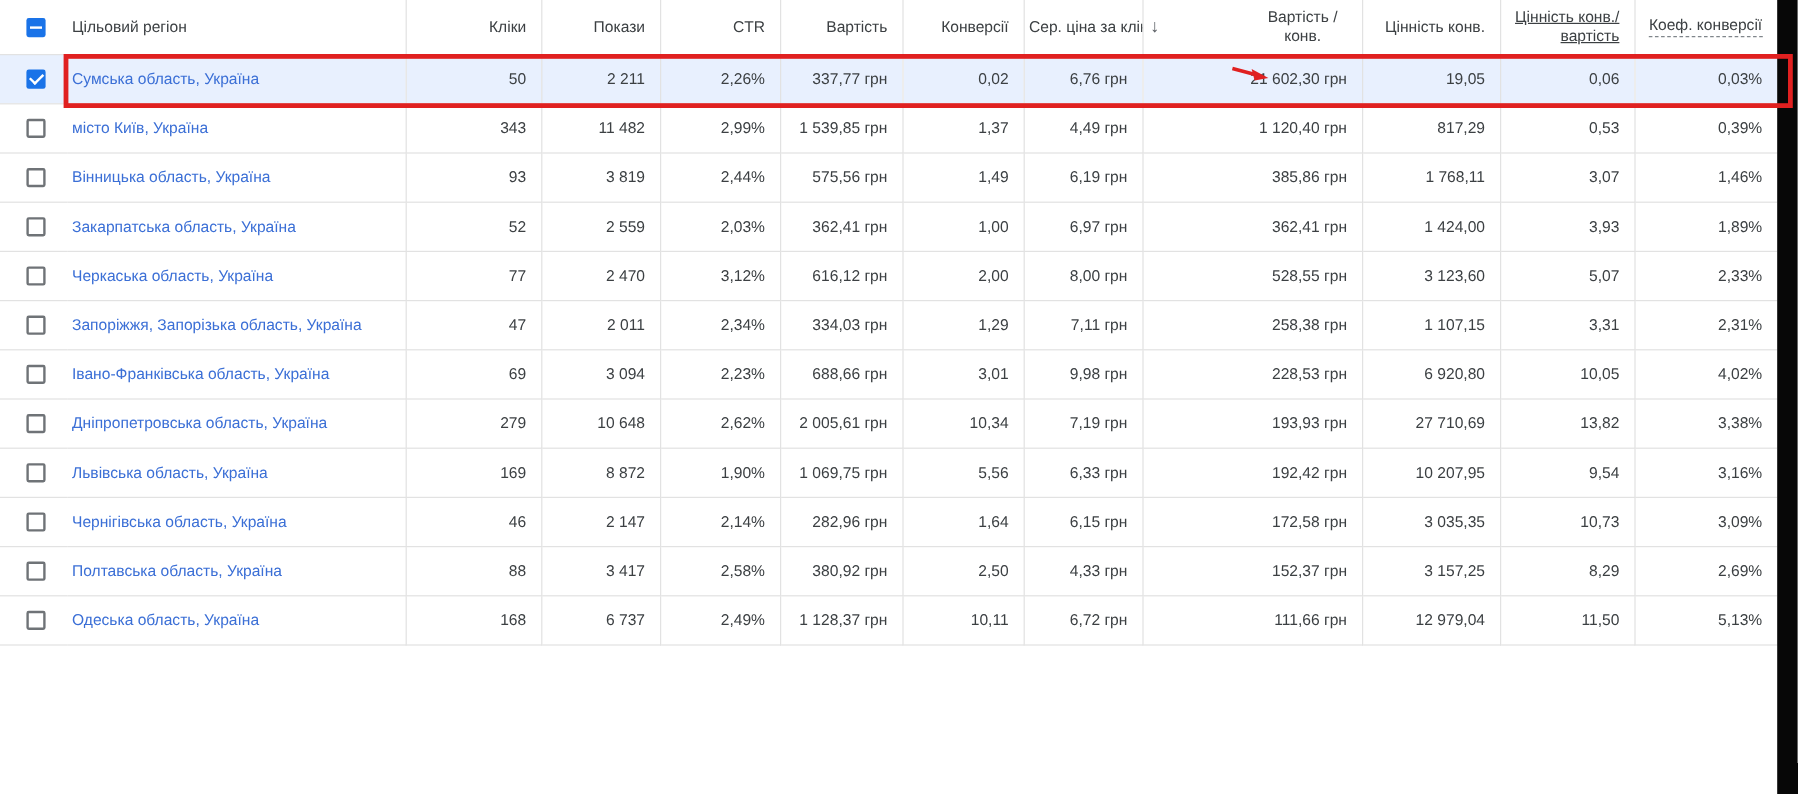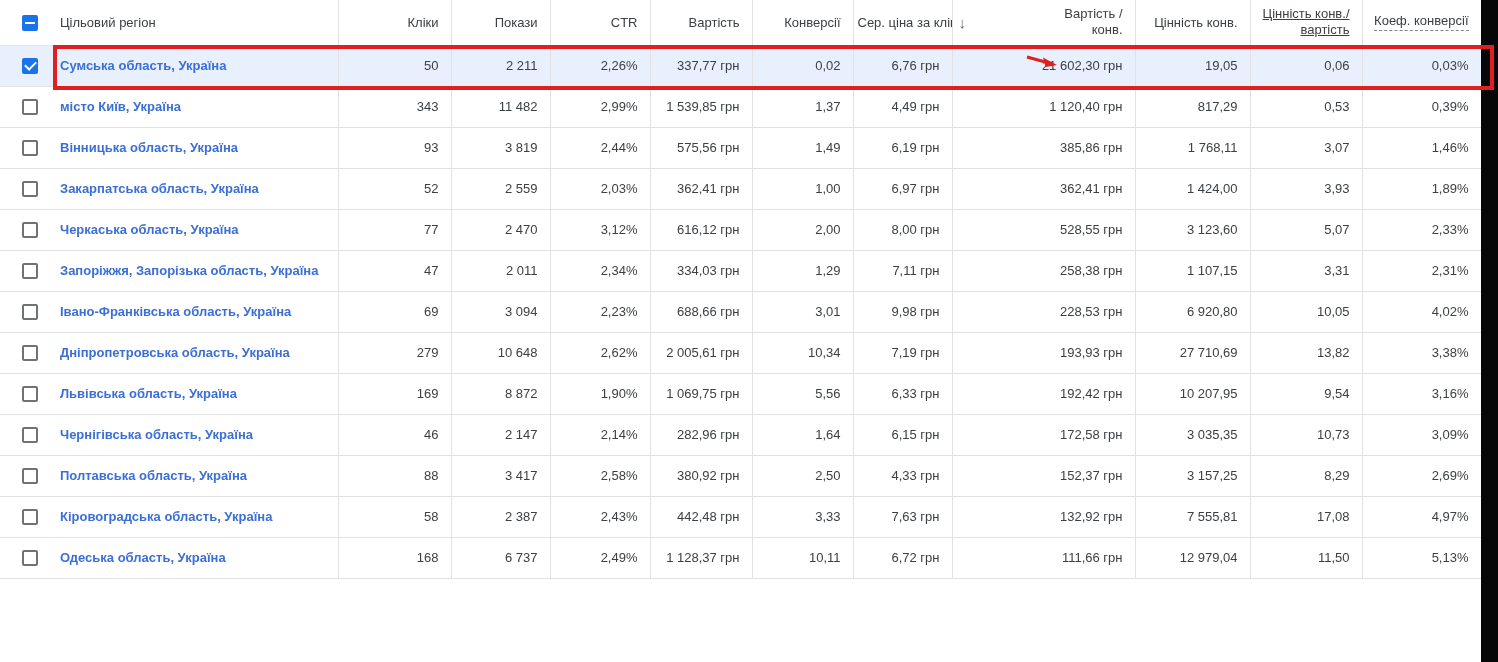--- a/index.html
+++ b/index.html
@@ -35,27 +35,27 @@
   }
   .checkbox.empty{border:2px solid #6f7377;background:#fff;}
   .checkbox.filled{background:var(--cb-blue,#1a73e8);}
   .glyph-minus{position:absolute;left:3px;top:7px;width:10px;height:2px;background:#fff;}
   .glyph-check{
     position:absolute;left:3px;top:3.5px;width:9px;height:5px;
     border-left:2px solid #fff;border-bottom:2px solid #fff;
     transform:rotate(-45deg);
   }
 
-  .region-link{color:var(--link,#3b6fd6);cursor:pointer;font-weight:bold;}
+  .region-link{color:var(--link,#3b6fd6);cursor:pointer;}
   tr.selected td{background:var(--sel-bg,#e8f0fe);}
 
   .th-flex{display:flex;align-items:center;justify-content:space-between;}
   .sort-arrow{color:#5f6368;font-size:15px;line-height:1;padding-left:2px;}
   .th-label{display:inline-block;}
-  .wrap-narrow{max-width:74px;text-align:right;white-space:normal;line-height:1.25;}
+  .wrap-narrow{max-width:74px;text-align:center;white-space:normal;line-height:1.25;}
   .wrap-wide{max-width:106px;text-align:right;white-space:normal;line-height:1.25;text-decoration:underline;}
   th.can-wrap{white-space:normal;}
   .info-underline{border-bottom:1px dashed #80868b;padding-bottom:2px;}
 
   
   .black-strip{position:absolute;top:0;right:0;width:17px;height:662px;background:#070707;}
 
   
   .annotation-box{
     position:absolute;left:53px;top:45px;width:1441px;height:45px;
@@ -257,34 +257,20 @@
           <td class="num">380,92 грн</td>
           <td class="num">2,50</td>
           <td class="num">4,33 грн</td>
           <td class="num">152,37 грн</td>
           <td class="num">3 157,25</td>
           <td class="num">8,29</td>
           <td class="num">2,69%</td>
         </tr>
         <tr>
           <td class="cb-cell"><span class="checkbox empty"></span></td>
-          <td class="left"><span class="region-link">Кіровоградська область, Україна</span></td>
-          <td class="num">58</td>
-          <td class="num">2 387</td>
-          <td class="num">2,43%</td>
-          <td class="num">442,48 грн</td>
-          <td class="num">3,33</td>
-          <td class="num">7,63 грн</td>
-          <td class="num">132,92 грн</td>
-          <td class="num">7 555,81</td>
-          <td class="num">17,08</td>
-          <td class="num">4,97%</td>
-        </tr>
-        <tr>
-          <td class="cb-cell"><span class="checkbox empty"></span></td>
           <td class="left"><span class="region-link">Одеська область, Україна</span></td>
           <td class="num">168</td>
           <td class="num">6 737</td>
           <td class="num">2,49%</td>
           <td class="num">1 128,37 грн</td>
           <td class="num">10,11</td>
           <td class="num">6,72 грн</td>
           <td class="num">111,66 грн</td>
           <td class="num">12 979,04</td>
           <td class="num">11,50</td>

